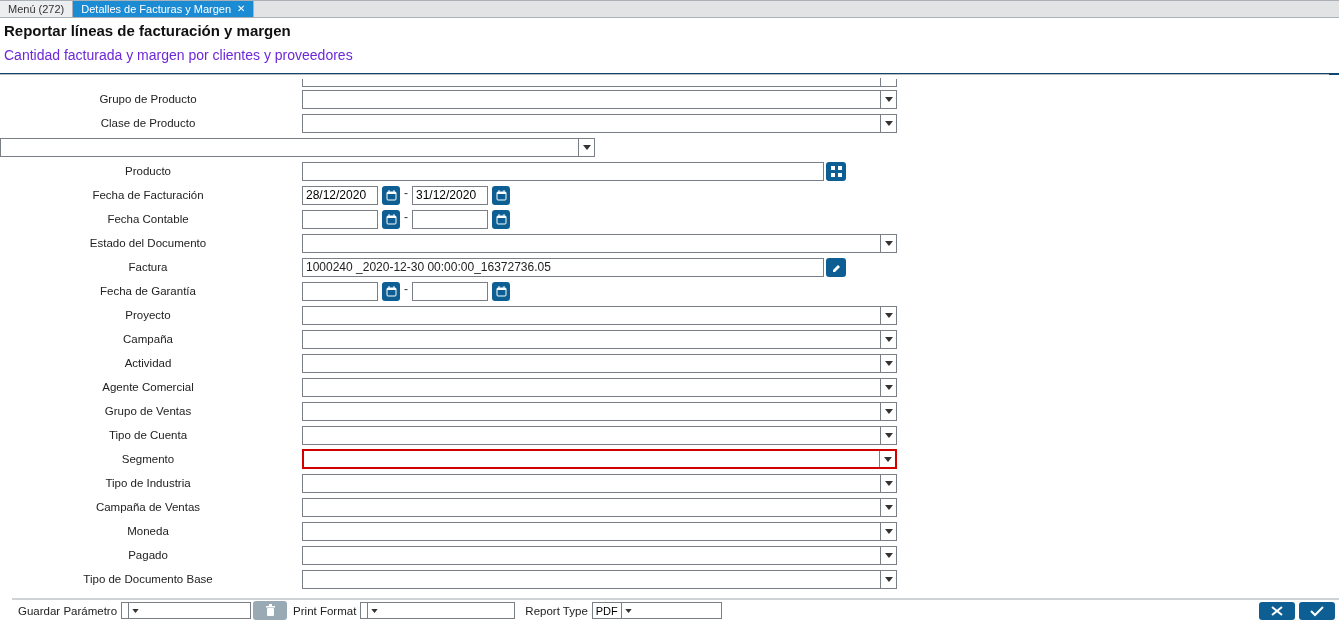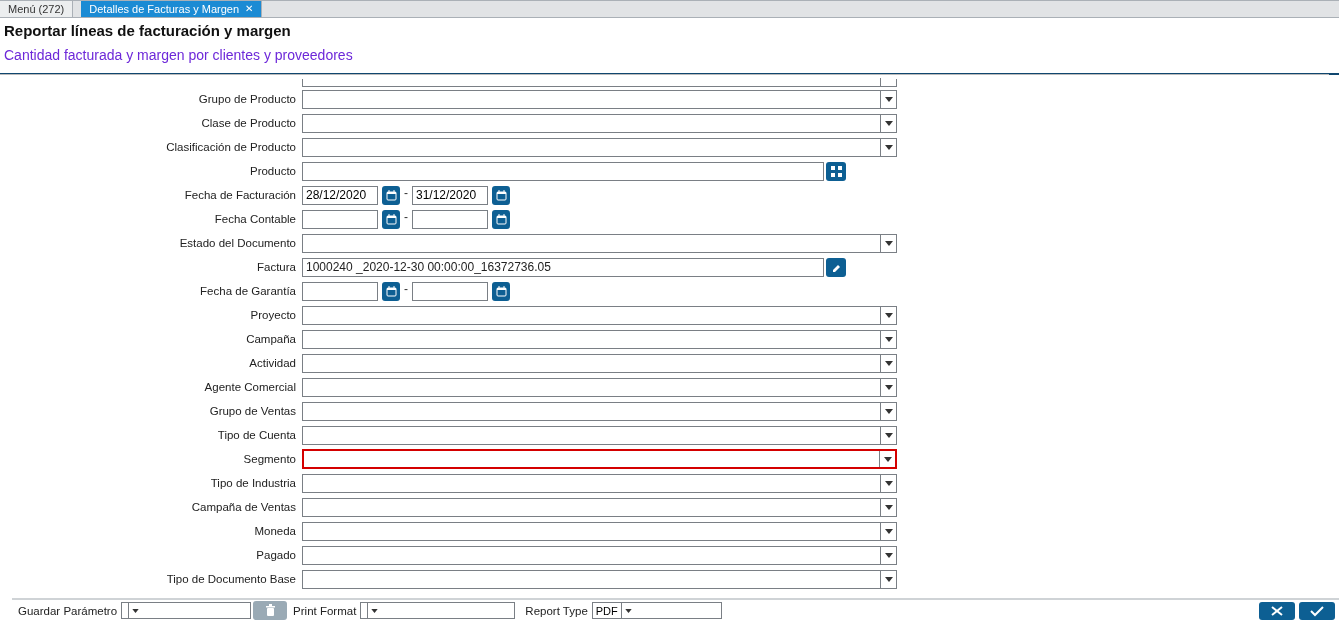--- a/index.html
+++ b/index.html
@@ -12,21 +12,20 @@
   position: relative;
   overflow: hidden;
 }
 .tabbar {
   height: 18px;
   background: #e1e3e5;
   border-top: 1px solid #aab0b6;
   border-bottom: 1px solid #aab0b6;
   display: flex;
   align-items: stretch;
-  gap: 8px;
 }
 .tab {
   display: flex;
   align-items: center;
   padding: 0 8px;
   font-size: 11px;
   border-right: 1px solid #aab0b6;
   gap: 6px;
 }
 .tab.inactive {
@@ -73,21 +72,21 @@
   width: 902px;
 }
 .row {
   display: flex;
   align-items: center;
   height: 24px;
   margin: 0;
 }
 .row .lbl {
   width: 302px;
-  text-align: right;
+  text-align: center;
   padding-right: 6px;
   font-size: 11.5px;
   color: #222;
 }
 .row .ctrl {
   flex: 0 0 598px;
   display: flex;
   align-items: center;
 }
 .combo {
@@ -280,21 +279,20 @@
             <div class="combo-btn">
               <svg viewBox="0 0 8 5">
                 <path d="M0 0 L4 5 L8 0 Z" fill="#333"></path>
               </svg>
             </div>
           </div>
         </div>
     </div>
 
     <div class="row">
-      <div class="lbl">Clasificación de Producto</div>
       <div class="ctrl">
           <div class="combo">
             <div class="combo-text"></div>
             <div class="combo-btn">
               <svg viewBox="0 0 8 5">
                 <path d="M0 0 L4 5 L8 0 Z" fill="#333"></path>
               </svg>
             </div>
           </div>
         </div>

